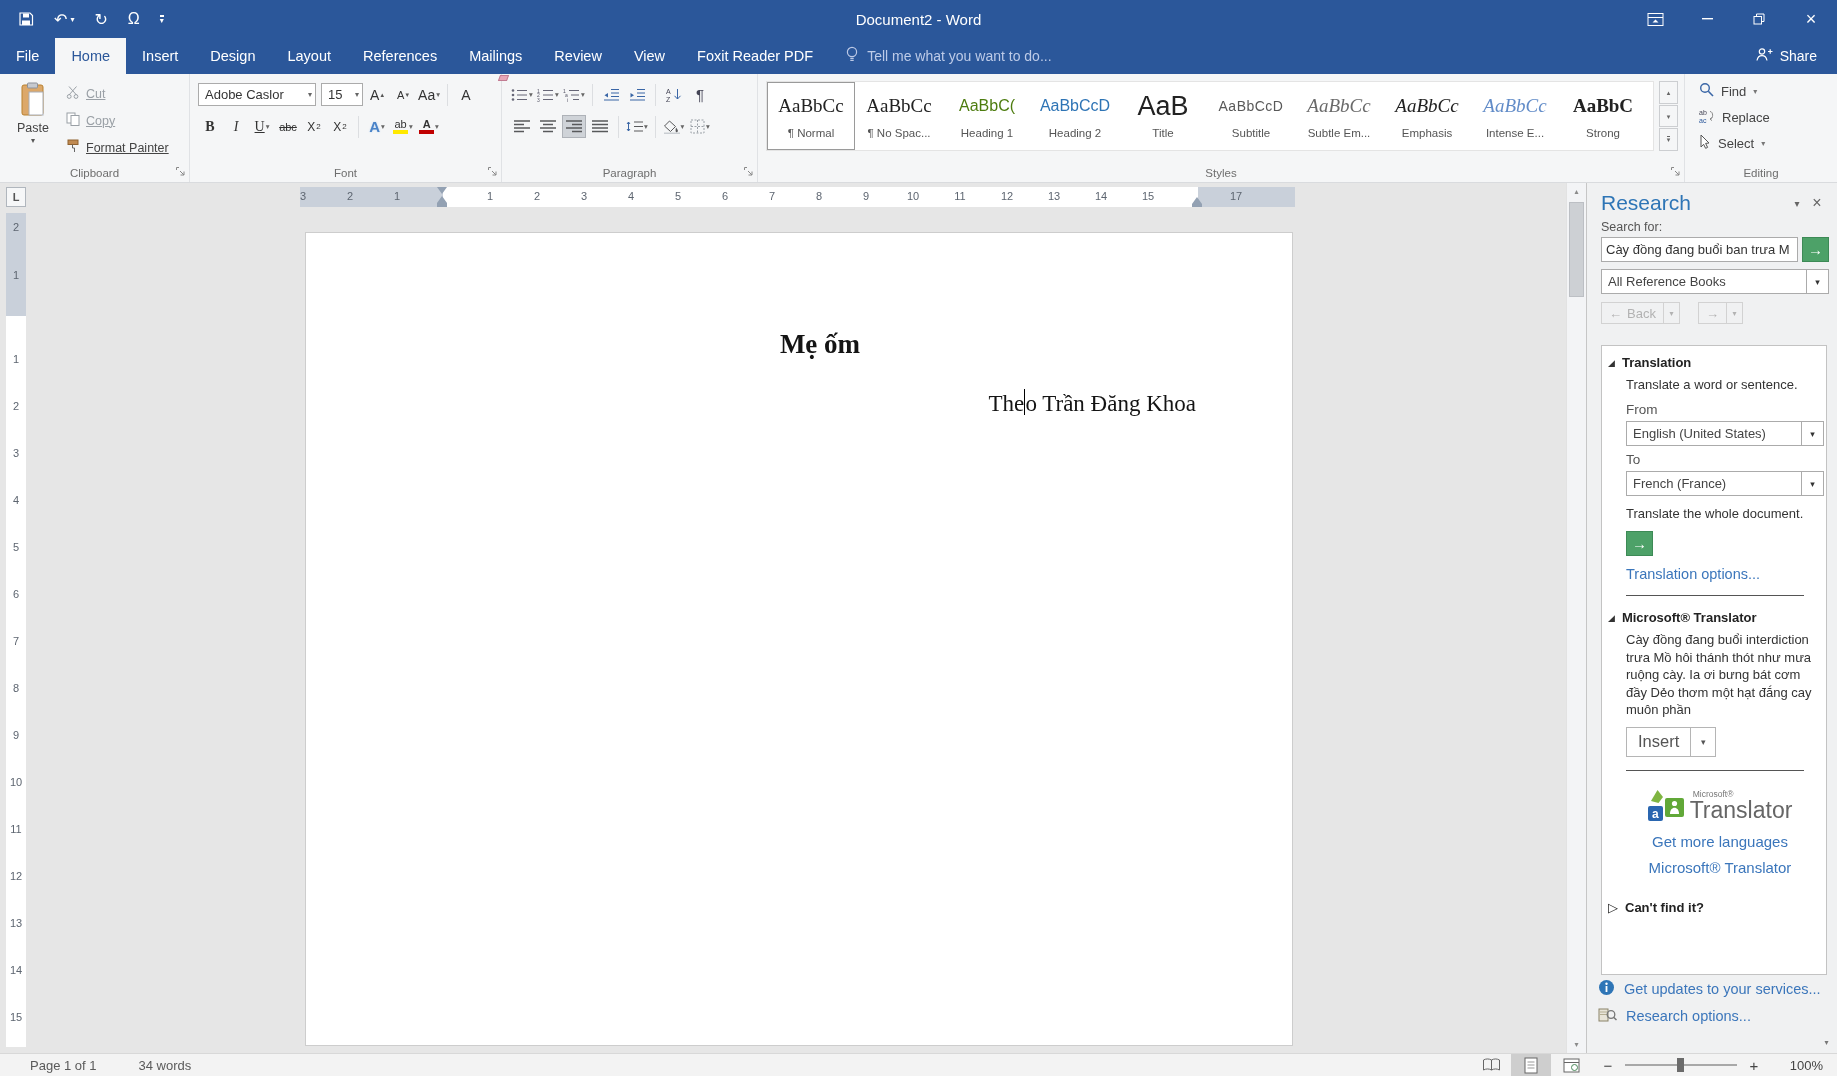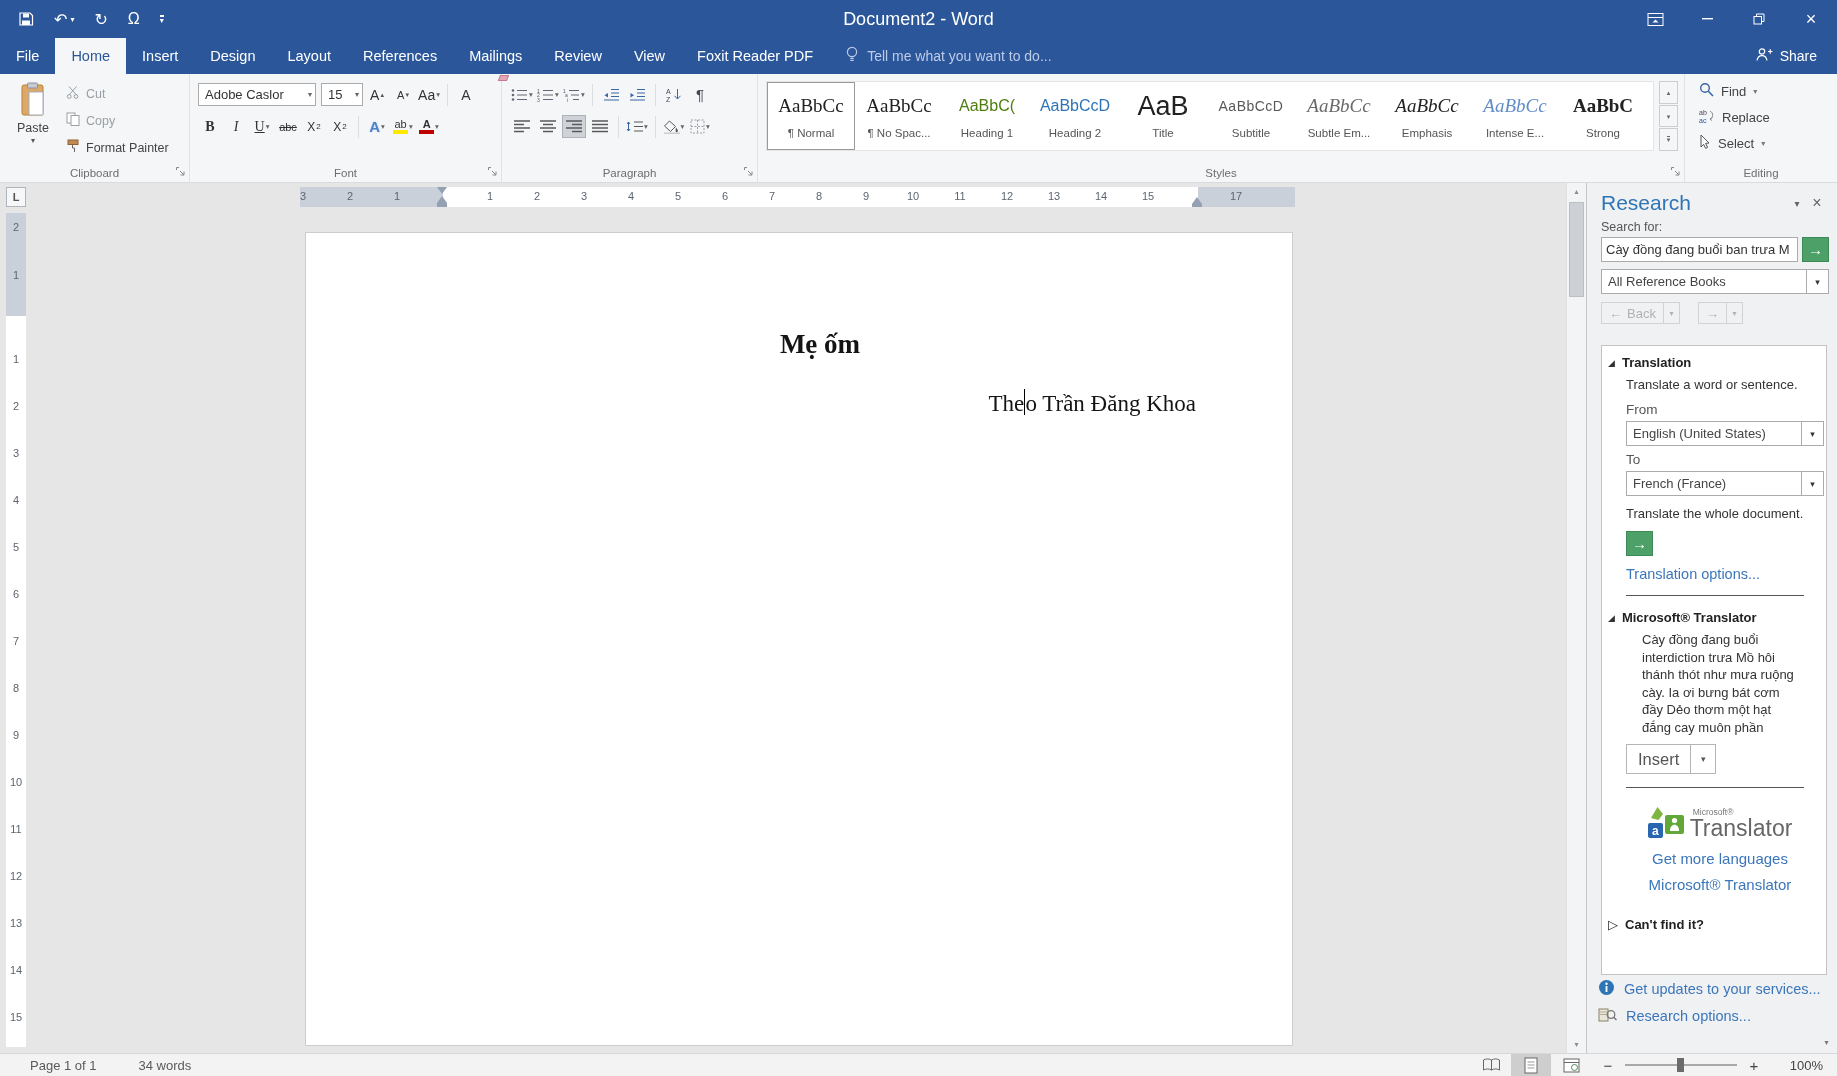--- a/index.html
+++ b/index.html
@@ -6,21 +6,21 @@
   html,body { width:1837px; height:1076px; overflow:hidden; }
   body { font-family:"Liberation Sans","DejaVu Sans",sans-serif; }
   .app { position:relative; width:1837px; height:1076px; background:#e6e6e6; }
 
   
   .titlebar { position:absolute; top:0; left:0; right:0; height:38px; background:#2b579a; display:flex; align-items:center; color:#fff; }
   .qat { display:flex; align-items:center; gap:20px; margin-left:18px; font-size:16px; }
   .qat .qi { display:flex; align-items:center; gap:3px; cursor:default; }
   .qat .mini-dd { font-size:8px; }
   .qat .custom { border-top:2px solid #fff; padding-top:1px; font-size:8px; line-height:6px; }
-  .tb-title { position:absolute; left:0; right:0; text-align:center; font-size:18px; pointer-events:none; }
+  .tb-title { position:absolute; left:0; right:0; text-align:center; font-size:15px; pointer-events:none; }
   .winbtns { margin-left:auto; display:flex; height:38px; }
   .winbtn { width:52px; height:38px; display:flex; align-items:center; justify-content:center; font-size:15px; }
 
   
   .tabrow { position:absolute; top:38px; left:0; right:0; height:36px; background:#2b579a; display:flex; align-items:stretch; }
   #tabs { display:flex; }
   .tab { padding:0 16px; line-height:36px; color:#fff; font-size:14.5px; white-space:nowrap; }
   .tab.active { background:#f5f6f7; color:#2b579a; }
   .tellme { display:flex; align-items:center; gap:8px; margin-left:16px; color:#bdcbe8; font-size:14px; }
   .share { margin-left:auto; margin-right:20px; display:flex; align-items:center; gap:7px; font-size:14px; color:#fff; }
@@ -32,21 +32,21 @@
   .launcher { position:absolute; right:3px; bottom:5px; line-height:0; }
   .g-clipboard { width:190px; }
   .g-font { width:312px; }
   .g-paragraph { width:256px; }
   .g-styles { flex:1 1 auto; }
   .g-editing { width:152px; border-right:none; }
 
   .paste { position:absolute; left:8px; top:8px; width:50px; text-align:center; font-size:12.5px; color:#444; }
   .paste .pd { font-size:8px; color:#555; margin-top:1px; }
   .clip-col { position:absolute; left:66px; top:10px; display:flex; flex-direction:column; gap:8px; }
-  .small-btn { display:flex; align-items:center; gap:6px; font-size:12.5px; color:#444; height:19px; white-space:nowrap; }
+  .small-btn { display:flex; align-items:center; gap:6px; font-size:12.5px; color:#444; height:19px; white-space:nowrap;text-decoration:underline; }
   .small-btn.dis { color:#9aa0a6; }
 
   .r1 { display:flex; align-items:center; margin:9px 0 0 8px; gap:2px; }
   .r2 { display:flex; align-items:center; margin:9px 0 0 8px; gap:2px; }
   .cbx { height:23px; border:1px solid #ababab; background:#fff; font-size:13px; color:#333; display:flex; align-items:center; padding:0 3px 0 6px; }
   .cbx .dd { margin-left:auto; font-size:8px; color:#666; padding-left:4px; }
   .cbx.fname { width:118px; }
   .cbx.fsize { width:42px; margin-left:3px; }
   .rbtn { min-width:24px; height:23px; display:flex; align-items:center; justify-content:center; font-size:14px; color:#333; gap:1px; }
   .rbtn .dd { font-size:7.5px; color:#666; }
@@ -136,21 +136,21 @@
   .sec-h { display:flex; align-items:center; gap:7px; padding:6px 8px 4px 6px; font-weight:bold; color:#222; }
   .sec-h .tri { font-size:9px; color:#333; }
   .sec-body { padding:0 12px 6px 24px; }
   .txt { margin:3px 0 10px; color:#333; }
   .fld-label { margin:6px 0 4px; color:#555; font-size:13.5px; }
   .combo { width:198px; height:25px; border:1px solid #ababab; background:#fff; display:flex; align-items:center; padding-left:6px; }
   .combo .ddb { margin-left:auto; width:22px; align-self:stretch; border-left:1px solid #ababab; display:flex; align-items:center; justify-content:center; font-size:9px; color:#333; }
   .gobtn2 { margin:8px 0 2px; }
   .rlink { color:#3b76bb; margin:10px 0 0; font-size:14.5px; display:block; }
   .divider { border:none; border-top:1px solid #555; margin:13px 10px 2px 0; }
-  .result { margin:2px 16px 8px; line-height:17.5px; color:#333; }
+  .result { margin:2px 0 8px; line-height:17.5px; color:#333; }
   .insertrow { display:flex; margin:4px 0 6px; }
   .insbtn { height:30px; border:1px solid #b5b5b5; background:#fff; color:#555; font-size:16.5px; padding:0 11px; display:flex; align-items:center; }
   .insdd { width:25px; height:30px; border:1px solid #b5b5b5; border-left:none; background:#fff; color:#555; font-size:9px; display:flex; align-items:center; justify-content:center; }
   .mtlogo { display:flex; align-items:center; gap:4px; justify-content:center; margin:18px 0 10px; }
   .ms-small { font-size:8.5px; color:#777; margin-left:3px; }
   .ms-big { font-size:23px; color:#666; line-height:23px; }
   .clink { text-align:center; margin:9px 0; font-size:15px; }
   .cant { display:flex; align-items:center; gap:7px; font-weight:bold; padding:9px 6px; color:#222; }
   .rs-footer { position:absolute; left:0; right:0; bottom:20px; padding-left:11px; }
   .f-link { display:flex; align-items:center; gap:9px; color:#3b76bb; font-size:14.5px; margin:7px 0; }

